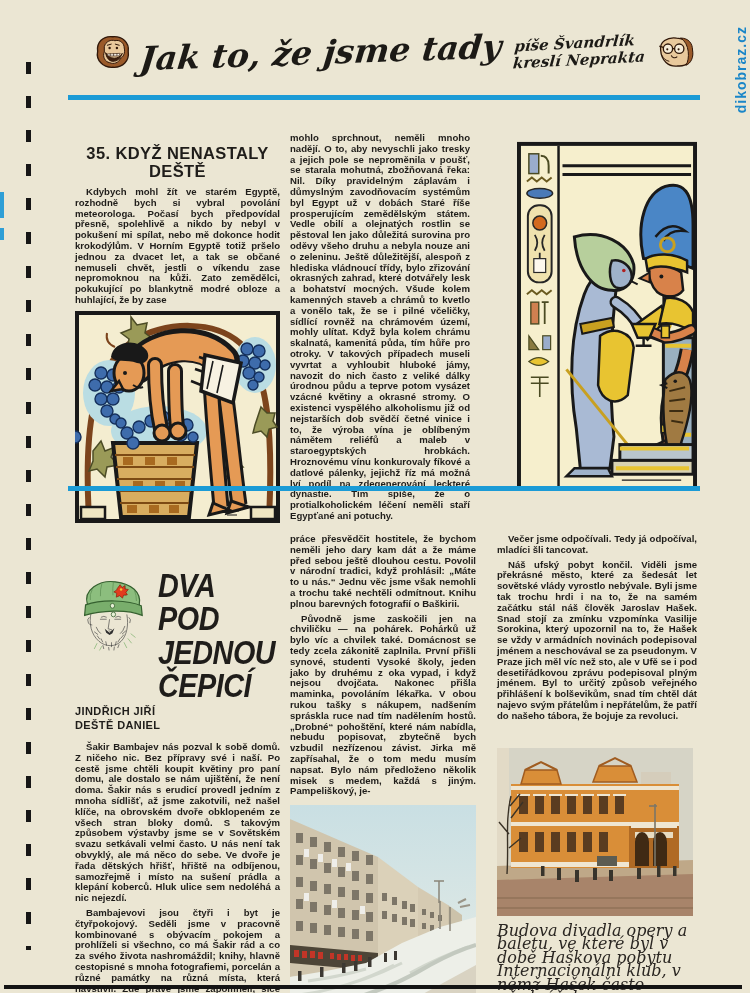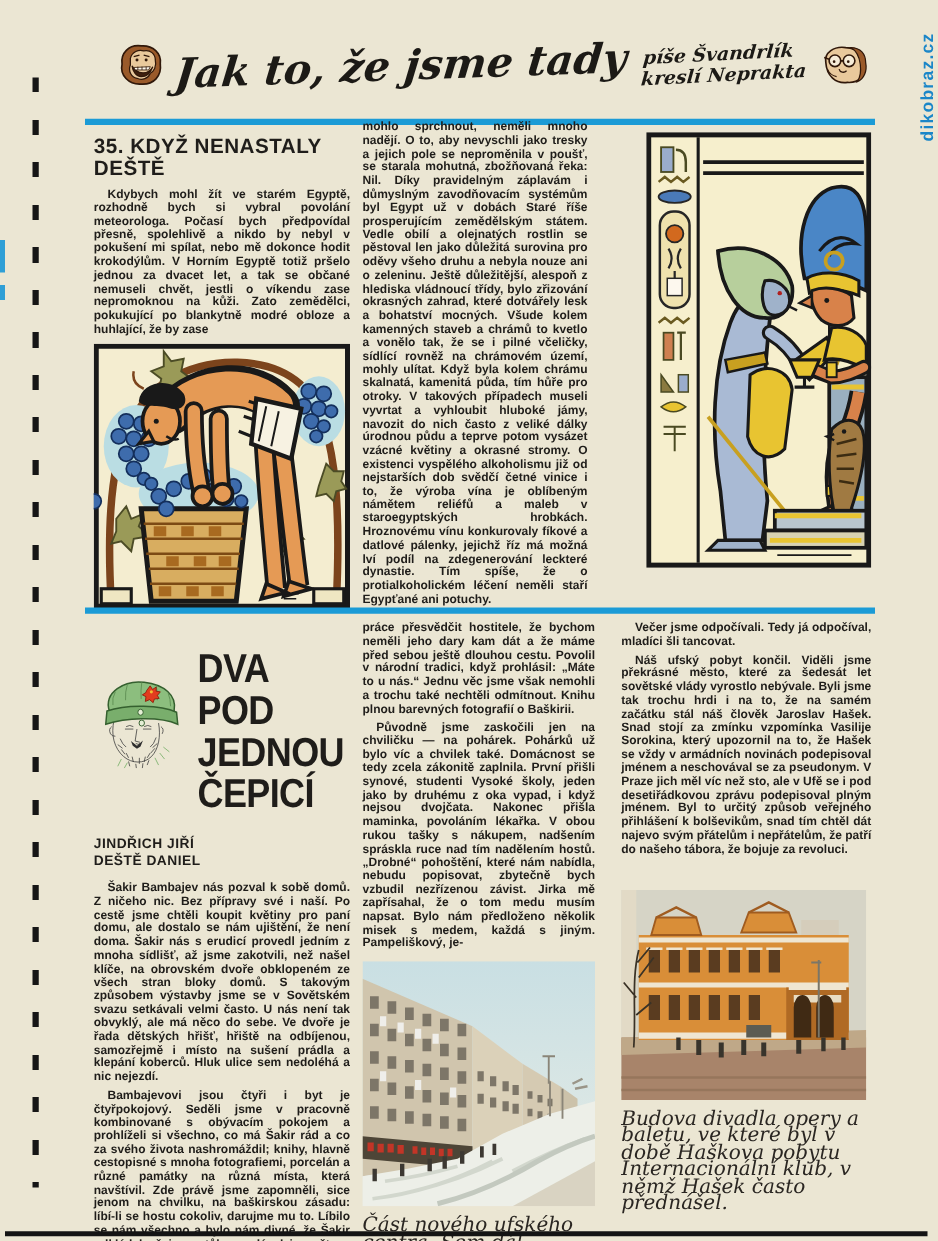--- a/index.html
+++ b/index.html
@@ -17,37 +17,37 @@
   .script-title{font-family:"DejaVu Serif",serif;font-style:italic;font-weight:700;font-size:33px;
     transform:skewX(-8deg) rotate(-2deg);white-space:nowrap;margin:0 14px 0 10px;color:#1c1a16;}
   .credits{font-family:"DejaVu Serif",serif;font-style:italic;font-weight:700;font-size:15px;
     line-height:17px;transform:skewX(-8deg) rotate(-3deg);color:#1c1a16;margin-right:8px;white-space:nowrap;}
   .watermark{position:absolute;right:1px;top:26px;writing-mode:vertical-rl;transform:rotate(180deg);
     color:#1a86c8;font-weight:700;font-size:14px;letter-spacing:1px;}
   .rule{position:absolute;left:68px;width:632px;height:5px;background:#1b9bd6;}
   .rule.r1{top:95px;} .rule.r2{top:486px;}
   .bottom-rule{position:absolute;left:4px;top:985px;width:738px;height:4px;background:#141414;}
   
-  .col{position:absolute;}
+  .col{position:absolute;margin-top:36px;}
   .a1c1{left:75px;top:108px;width:205px;}
   .a1c2{left:290px;top:97px;width:180px;}
   .a1c3{left:517px;top:104px;width:180px;}
   .a2c1{left:75px;top:498px;width:205px;}
   .a2c2{left:290px;top:498px;width:186px;}
   .a2c3{left:497px;top:498px;width:200px;}
   .body-text{font-size:9.6px;font-weight:700;line-height:10.8px;text-align:justify;margin:0 0 4px 0;}
   .indent{text-indent:11px;}
-  .h1{font-size:16.5px;font-weight:800;line-height:18px;letter-spacing:.4px;margin:0 0 7px 0;}
+  .h1{font-size:16.5px;font-weight:800;text-align:center;line-height:18px;letter-spacing:.4px;margin:0 0 7px 0;}
   .big-title{font-size:30px;font-weight:800;line-height:31px;letter-spacing:-.5px;padding-top:6px;
     transform:scale(.96,1.08);transform-origin:left top;}
   .byline{font-size:11px;font-weight:800;line-height:14px;letter-spacing:.4px;margin:12px 0 10px 0;}
   .caption{font-family:"DejaVu Serif",serif;font-style:italic;font-size:16px;line-height:13.5px;
     color:#2a2622;margin-top:8px;}
   .illu{display:block;}
-  .cap-row{display:flex;align-items:center;}
+  .cap-row{display:flex;align-items:flex-end;font-style:italic;}
   .photo{display:block;margin-top:8px;}
 </style>
 </head>
 <body>
 
 <div class="page">
 
   <div class="perforation"></div>
   <div class="edge-mark m1"></div>
   <div class="edge-mark m2"></div>

